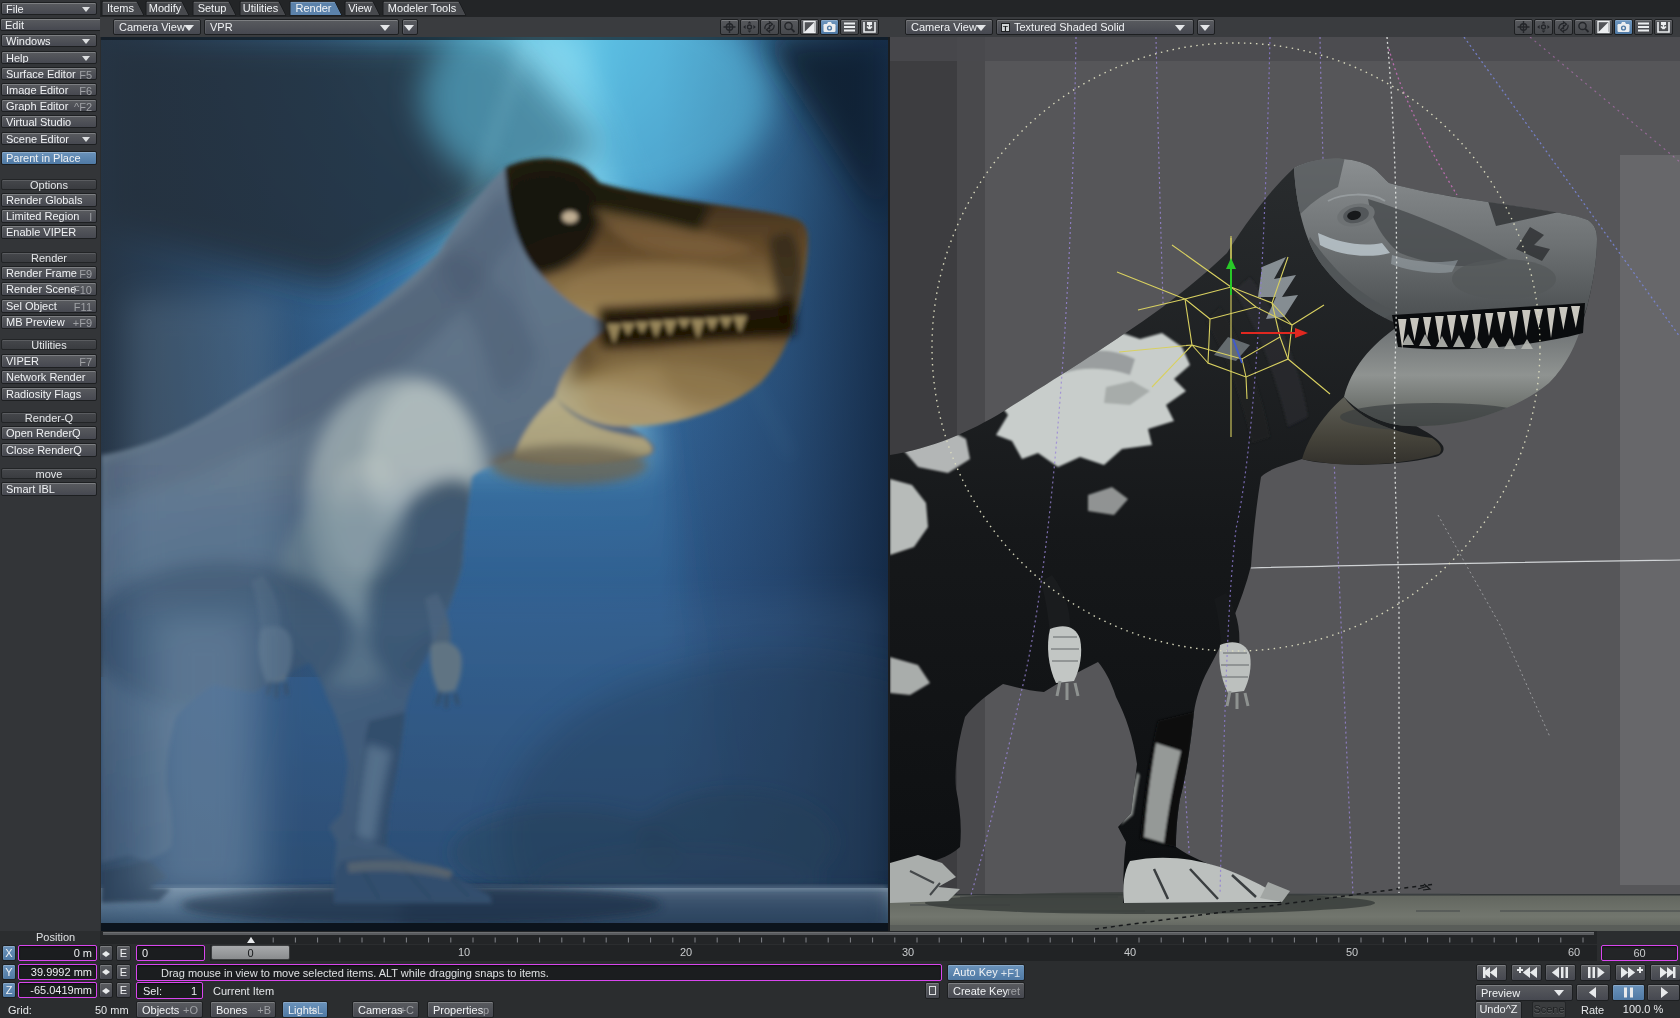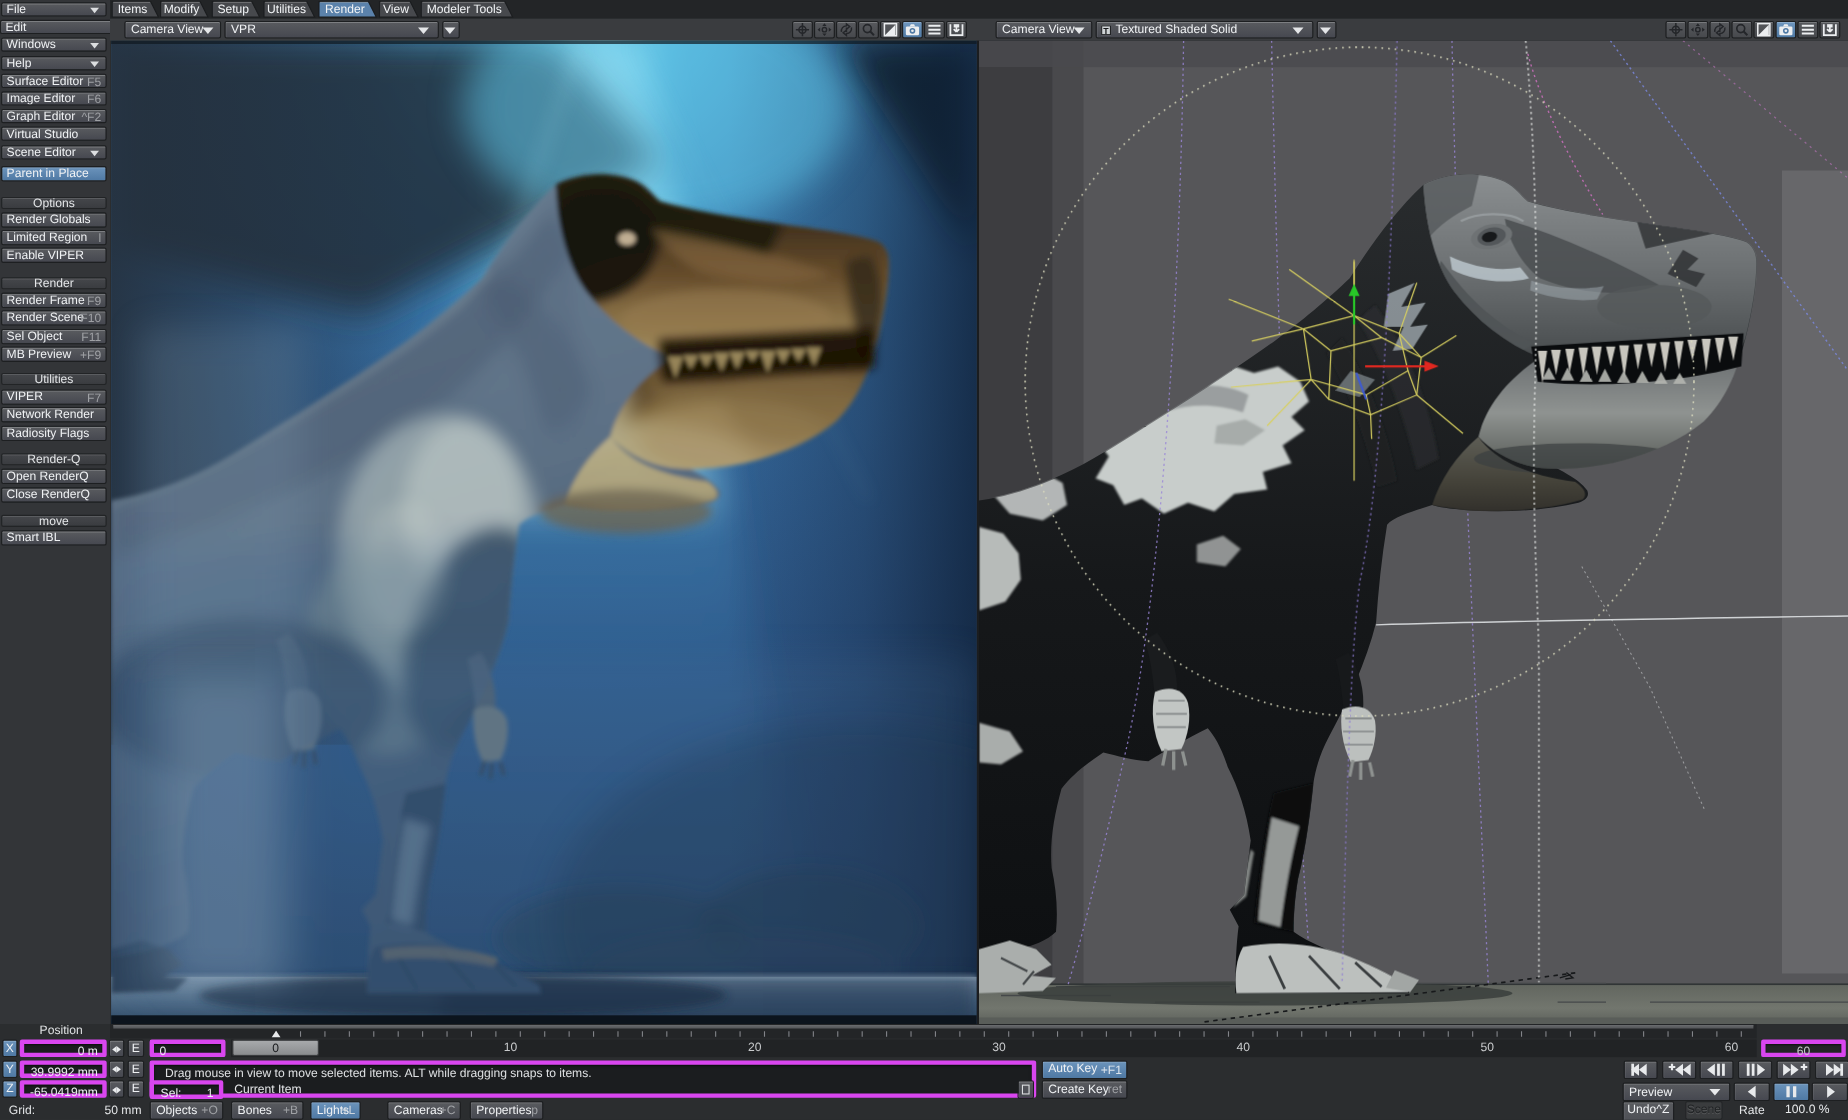--- a/index.html
+++ b/index.html
@@ -6,21 +6,21 @@
  font-family:"Liberation Sans",sans-serif;color:#e8eaec;font-size:11px}
 .a{position:absolute}
 .btn{position:absolute;background:linear-gradient(#595b5f,#464850);border:1px solid #1d1f21;
  border-radius:2px;box-shadow:inset 0 1px 0 rgba(255,255,255,.22),inset 1px 0 0 rgba(255,255,255,.08);
  color:#f0f2f4;font-size:11px;white-space:nowrap;overflow:hidden}
 .btn .k{position:absolute;right:4px;color:#9fa1a5}
 .btn .t{position:absolute;left:5px;top:50%;transform:translateY(-50%)}
 .blue{background:linear-gradient(#6b93bb,#4f79a4)!important}
 .hdr{position:absolute;background:linear-gradient(#45474b,#3a3c40);border:1px solid #222426;border-radius:2px;
  color:#e4e6e8;text-align:center;box-shadow:inset 0 1px 0 rgba(255,255,255,.12)}
-.fld{position:absolute;background:#1b1d1f;border:4px solid #d946ef;border-radius:2px;color:#eceef0;
+.fld{position:absolute;background:#1b1d1f;border:1px solid #d946ef;border-radius:2px;color:#eceef0;
  box-shadow:inset 0 1px 2px rgba(0,0,0,.6)}
 .lbl{position:absolute;white-space:nowrap}
 </style></head><body>
 <div id="root">
 <div class="a" style="left:0;top:0;width:100px;height:1018px;background:#333538"></div>
     <div class="btn" style="left:1px;top:2px;width:96px;height:13px">
       <span style="position:absolute;left:4px;top:0px">File</span>
       <span class="a" style="right:6px;top:4px;width:0;height:0;border-left:4px solid transparent;border-right:4px solid transparent;border-top:5px solid #dcdee0"></span>
     </div>
     <div class="btn" style="left:0;top:18.2px;width:118px;height:13px">
@@ -603,21 +603,21 @@
       <span class="lbl" style="left:256px;top:1px;color:#c9cbcd">10</span>
       <span class="lbl" style="left:478px;top:1px;color:#c9cbcd">20</span>
       <span class="lbl" style="left:700px;top:1px;color:#c9cbcd">30</span>
       <span class="lbl" style="left:922px;top:1px;color:#c9cbcd">40</span>
       <span class="lbl" style="left:1144px;top:1px;color:#c9cbcd">50</span>
       <span class="lbl" style="left:1366px;top:1px;color:#c9cbcd">60</span>
     </div>
     <div class="a" style="left:211px;top:945px;width:79px;height:15px;background:linear-gradient(#a8aaac,#8a8c8e);border:1px solid #3a3c3e;border-radius:2px;color:#17191b;text-align:center;line-height:14px">0</div>
     <div class="a" style="left:247px;top:937px;width:0;height:0;border-left:4px solid transparent;border-right:4px solid transparent;border-bottom:6px solid #e8eaec"></div>
     <div class="fld" style="left:1601px;top:945px;width:77px;height:16px;background:#232527;text-align:center;line-height:15px;color:#c9cbcd">60</div>
-    <div class="fld" style="left:136px;top:963.5px;width:806px;height:34px;line-height:16px;padding-left:10px;color:#dee0e2">Drag mouse in view to move selected items. ALT while dragging snaps to items.</div>
+    <div class="fld" style="left:136px;top:963.5px;width:806px;height:17px;line-height:16px;padding-left:24px;color:#dee0e2">Drag mouse in view to move selected items. ALT while dragging snaps to items.</div>
     <div class="btn blue" style="left:947px;top:963.5px;width:78px;height:17px">
       <span class="t">Auto Key</span>
       <span class="k" style="top:2px;color:#dce4ec">+F1</span>
     </div>
     <div class="btn" style="left:1476.0px;top:963.5px;width:31px;height:17px"><svg width="29" height="15" viewBox="0 0 29 15">
         <rect x="6" y="2" width="2.5" height="11" fill="#e8eaec"></rect>
         <path d="M20,2.0 L20,13.0 L12.85,7.5 Z" fill="#e8eaec"></path>
         <path d="M13,2.0 L13,13.0 L5.85,7.5 Z" fill="#e8eaec"></path>
       </svg></div>
     <div class="btn" style="left:1510.7px;top:963.5px;width:31px;height:17px"><svg width="29" height="15" viewBox="0 0 29 15">

